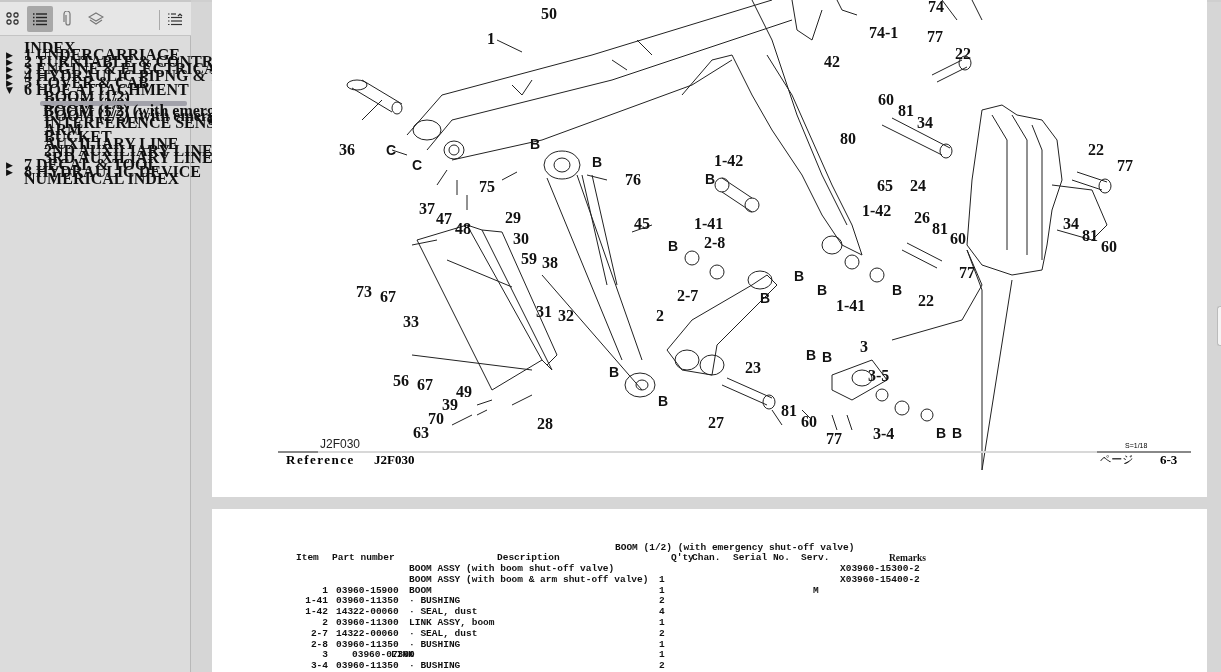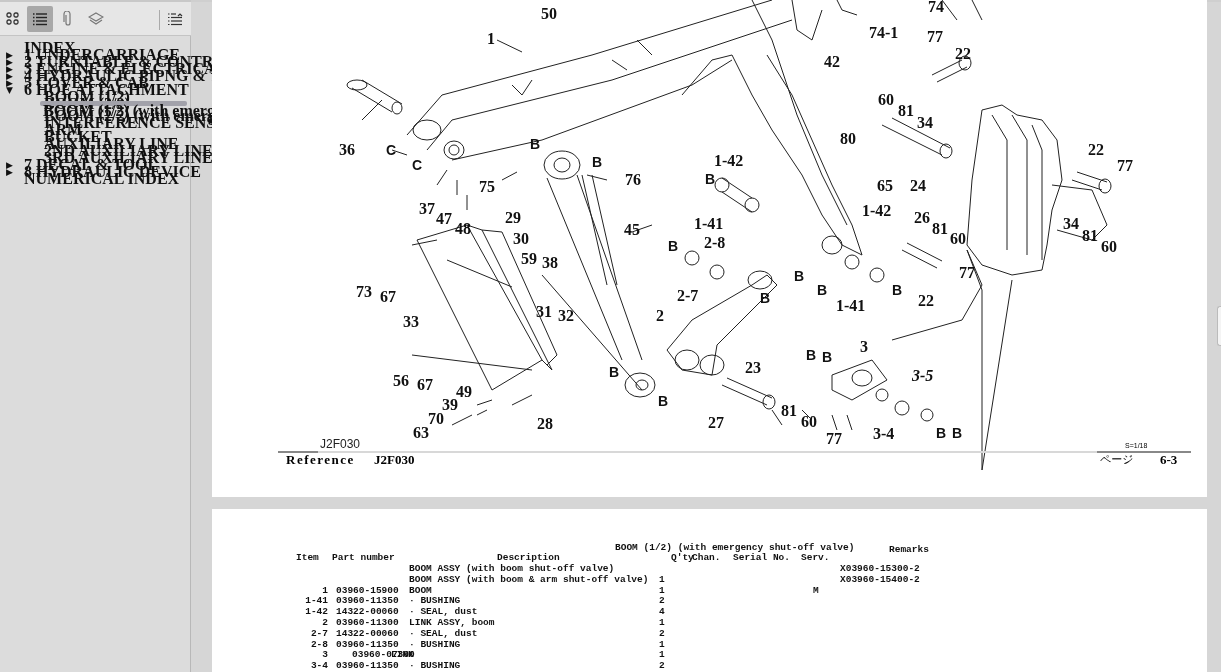--- a/index.html
+++ b/index.html
@@ -262,21 +262,21 @@
     <span class="lblB" style="left:200px;top:157px;">C</span>
     <span class="lbl" style="left:207px;top:200px;">37</span>
     <span class="lbl" style="left:224px;top:210px;">47</span>
     <span class="lbl" style="left:243px;top:220px;">48</span>
     <span class="lbl" style="left:267px;top:178px;">75</span>
     <span class="lbl" style="left:293px;top:209px;">29</span>
     <span class="lbl" style="left:301px;top:230px;">30</span>
     <span class="lblB" style="left:318px;top:136px;">B</span>
     <span class="lblB" style="left:380px;top:154px;">B</span>
     <span class="lbl" style="left:413px;top:171px;">76</span>
-    <span class="lbl" style="left:412px;top:215px;margin-top:6px;">45</span>
+    <span class="lbl" style="left:422px;top:215px;">45</span>
     <span class="lbl" style="left:144px;top:283px;">73</span>
     <span class="lbl" style="left:168px;top:288px;">67</span>
     <span class="lbl" style="left:191px;top:313px;">33</span>
     <span class="lbl" style="left:309px;top:250px;">59</span>
     <span class="lbl" style="left:330px;top:254px;">38</span>
     <span class="lbl" style="left:324px;top:303px;">31</span>
     <span class="lbl" style="left:346px;top:307px;">32</span>
     <span class="lbl" style="left:181px;top:372px;">56</span>
     <span class="lbl" style="left:205px;top:376px;">67</span>
     <span class="lbl" style="left:244px;top:383px;">49</span>
@@ -307,21 +307,21 @@
     <span class="lbl" style="left:720px;top:220px;">81</span>
     <span class="lbl" style="left:738px;top:230px;">60</span>
     <span class="lbl" style="left:747px;top:264px;">77</span>
     <span class="lbl" style="left:706px;top:292px;">22</span>
     <span class="lbl" style="left:876px;top:141px;">22</span>
     <span class="lbl" style="left:905px;top:157px;">77</span>
     <span class="lbl" style="left:851px;top:215px;">34</span>
     <span class="lbl" style="left:870px;top:227px;">81</span>
     <span class="lbl" style="left:889px;top:238px;">60</span>
     <span class="lbl" style="left:648px;top:338px;">3</span>
-    <span class="lbl" style="left:700px;top:367px;font-style:italic;">3-5</span>
+    <span class="lbl" style="left:656px;top:367px;">3-5</span>
     <span class="lbl" style="left:661px;top:425px;">3-4</span>
     <span class="lbl" style="left:533px;top:359px;">23</span>
     <span class="lbl" style="left:496px;top:414px;">27</span>
     <span class="lbl" style="left:569px;top:402px;">81</span>
     <span class="lbl" style="left:589px;top:413px;">60</span>
     <span class="lbl" style="left:614px;top:430px;">77</span>
 
     <span class="lblB" style="left:493px;top:171px;">B</span>
     <span class="lblB" style="left:456px;top:238px;">B</span>
     <span class="lblB" style="left:582px;top:268px;">B</span>
@@ -347,21 +347,21 @@
 
   <div class="page2">
     <div class="pl" style="left:403px;top:34px;">BOOM (1/2) (with emergency shut-off valve)</div>
     <div class="pl" style="left:84px;top:44px;">Item</div>
     <div class="pl" style="left:120px;top:44px;">Part number</div>
     <div class="pl" style="left:285px;top:44px;">Description</div>
     <div class="pl" style="left:447px;top:44px;margin-left:12px;">Q'ty</div>
     <div class="pl" style="left:480px;top:44px;">Chan.</div>
     <div class="pl" style="left:521px;top:44px;">Serial No.</div>
     <div class="pl" style="left:589px;top:44px;">Serv.</div>
-    <div class="pl" style="left:677px;top:36px;">Remarks</div>
+    <div class="pl" style="left:677px;top:44px;font-family:Liberation Serif, serif;">Remarks</div>
 
     <div id="parts-rows">
         <div>
           <div class="pl" style="top: 55px; left: 84px; width: 32px; text-align: right;"></div>
           <div class="pl" style="top: 55px; left: 124px;"></div>
           <div class="pl" style="top: 55px; left: 197px; font-family: Liberation Mono, monospace;">BOOM ASSY (with boom shut-off valve)</div>
           <div class="pl" style="top: 55px; left: 447px;"></div>
           <div class="pl" style="top: 55px; left: 601px;"></div>
           <div class="pl" style="top: 55px; left: 628px;">X03960-15300-2</div>
         </div>

